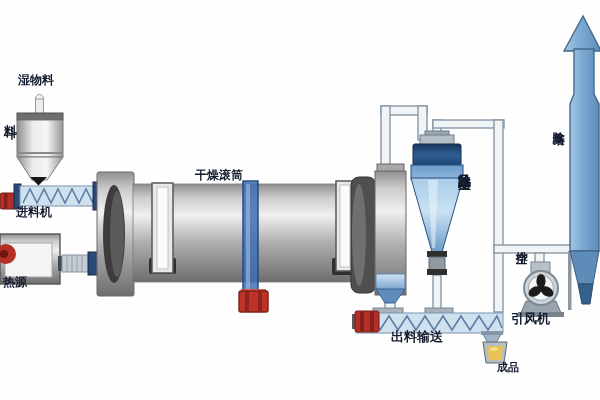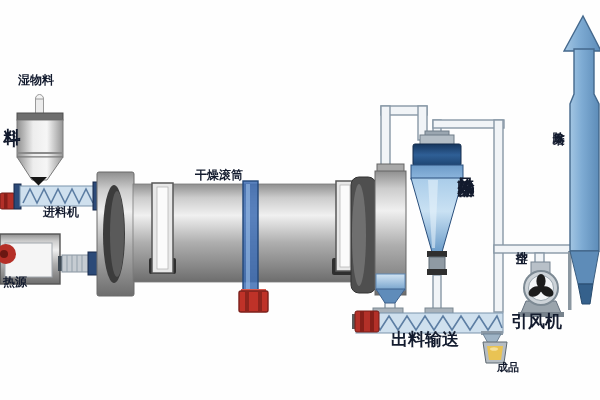--- a/index.html
+++ b/index.html
@@ -2,21 +2,21 @@
 <html><head>
 <meta charset="utf-8">
 <style>
   html,body{margin:0;padding:0;background:#fff;}
   .canvas{position:relative;width:600px;height:400px;background:#fefefe;overflow:hidden;
           font-family:"Liberation Sans","DejaVu Sans",sans-serif;}
   .canvas svg{position:absolute;left:0;top:0;}
   .lbl{position:absolute;font-weight:bold;color:#131b2e;font-size:12px;line-height:1.15;white-space:nowrap;}
   .v{writing-mode:vertical-rl;text-orientation:upright;letter-spacing:2px;}
   .title{font-size:21px;color:#0a0a0a;letter-spacing:1px;}
-  .s13{font-size:17px;}
+  .s13{font-size:13px;}
   .s11{font-size:11px;}
 </style>
 </head>
 <body>
 
 <div class="canvas">
 
   <svg width="600" height="400" viewBox="0 0 600 400">
     <defs>
       <linearGradient id="gMetalV" x1="0" y1="0" x2="0" y2="1">
@@ -181,21 +181,21 @@
     <g>
       <polygon points="564,51 583,16 601,51" fill="url(#gTower)" stroke="#44688c" stroke-width="1.4"></polygon>
       <path d="M574,49 L594,49 L594,94 L599,104 L599,251 L570,251 L570,104 L574,94 Z" fill="url(#gTower)" stroke="#44688c" stroke-width="1.4"></path>
       <polygon points="570,251 599,251 593,284 578,284" fill="#5e8cb8" stroke="#3d5f80"></polygon>
       <polygon points="578,284 593,284 590,304 582,304" fill="#35618c" stroke="#274b6e"></polygon>
     </g>
   </svg>
 
   <div class="lbl" style="left:18px;top:74px;">湿物料</div>
   <div class="lbl v s13" style="left:2px;top:114px;">料斗</div>
-  <div class="lbl" style="left:43px;top:206px;">进料机</div>
+  <div class="lbl" style="left:16px;top:206px;">进料机</div>
   <div class="lbl" style="left:3px;top:276px;">热源</div>
   <div class="lbl" style="left:195px;top:169px;">干燥滚筒</div>
   <div class="lbl v s13" style="left:456px;top:163px;letter-spacing:1px;">旋风除尘器</div>
   <div class="lbl v" style="left:514px;top:241px;letter-spacing:1px;">排空</div>
   <div class="lbl s13" style="left:511px;top:312px;">引风机</div>
   <div class="lbl v" style="left:551px;top:121px;letter-spacing:1px;">除臭塔</div>
   <div class="lbl s13" style="left:391px;top:330px;">出料输送</div>
   <div class="lbl s11" style="left:485px;top:361px;margin-left:12px;">成品</div>
 
 </div>

